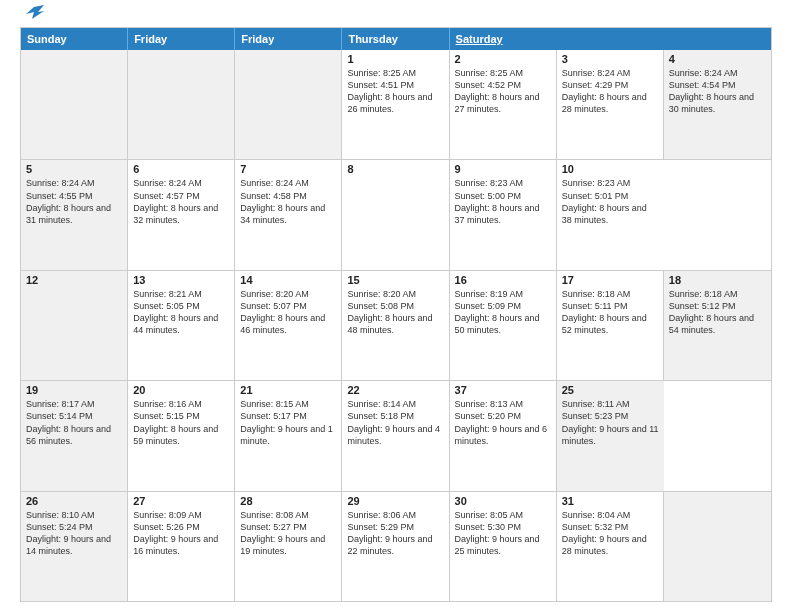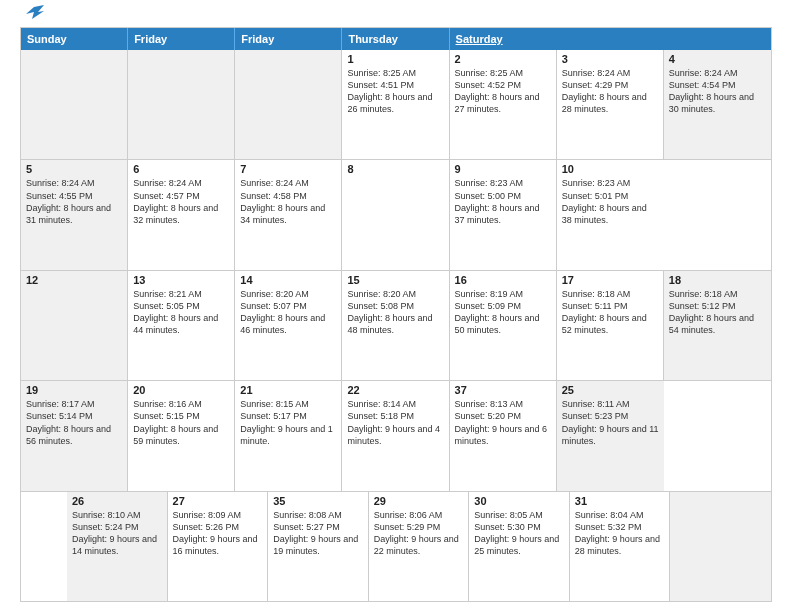--- a/index.html
+++ b/index.html
@@ -83,21 +83,21 @@
       flex: 1;
       display: flex;
       flex-direction: column;
     }
     .cal-week {
       flex: 1;
       display: grid;
       grid-template-columns: repeat(7, 1fr);
       border-bottom: 1px solid #ccc;
     }
-    .cal-week:last-child { border-bottom: none; margin-left: 46px; }
+    .cal-week:last-child { border-bottom: none; }
     .cal-cell {
       border-right: 1px solid #ccc;
       padding: 3px 5px;
       font-size: 9.2px;
       color: #333;
       vertical-align: top;
       min-height: 80px;
     }
     .cal-cell:last-child { border-right: none; }
     .cal-cell.empty { background: #f9f9f9; }
@@ -294,21 +294,21 @@
 Sunset: 5:24 PM
 Daylight: 9 hours and 14 minutes.</div>
           </div>
           <div class="cal-cell">
             <span class="day-num">27</span>
             <div class="cell-text">Sunrise: 8:09 AM
 Sunset: 5:26 PM
 Daylight: 9 hours and 16 minutes.</div>
           </div>
           <div class="cal-cell">
-            <span class="day-num">35</span>
+            <span class="day-num">28</span>
             <div class="cell-text">Sunrise: 8:08 AM
 Sunset: 5:27 PM
 Daylight: 9 hours and 19 minutes.</div>
           </div>
           <div class="cal-cell">
             <span class="day-num">29</span>
             <div class="cell-text">Sunrise: 8:06 AM
 Sunset: 5:29 PM
 Daylight: 9 hours and 22 minutes.</div>
           </div>

